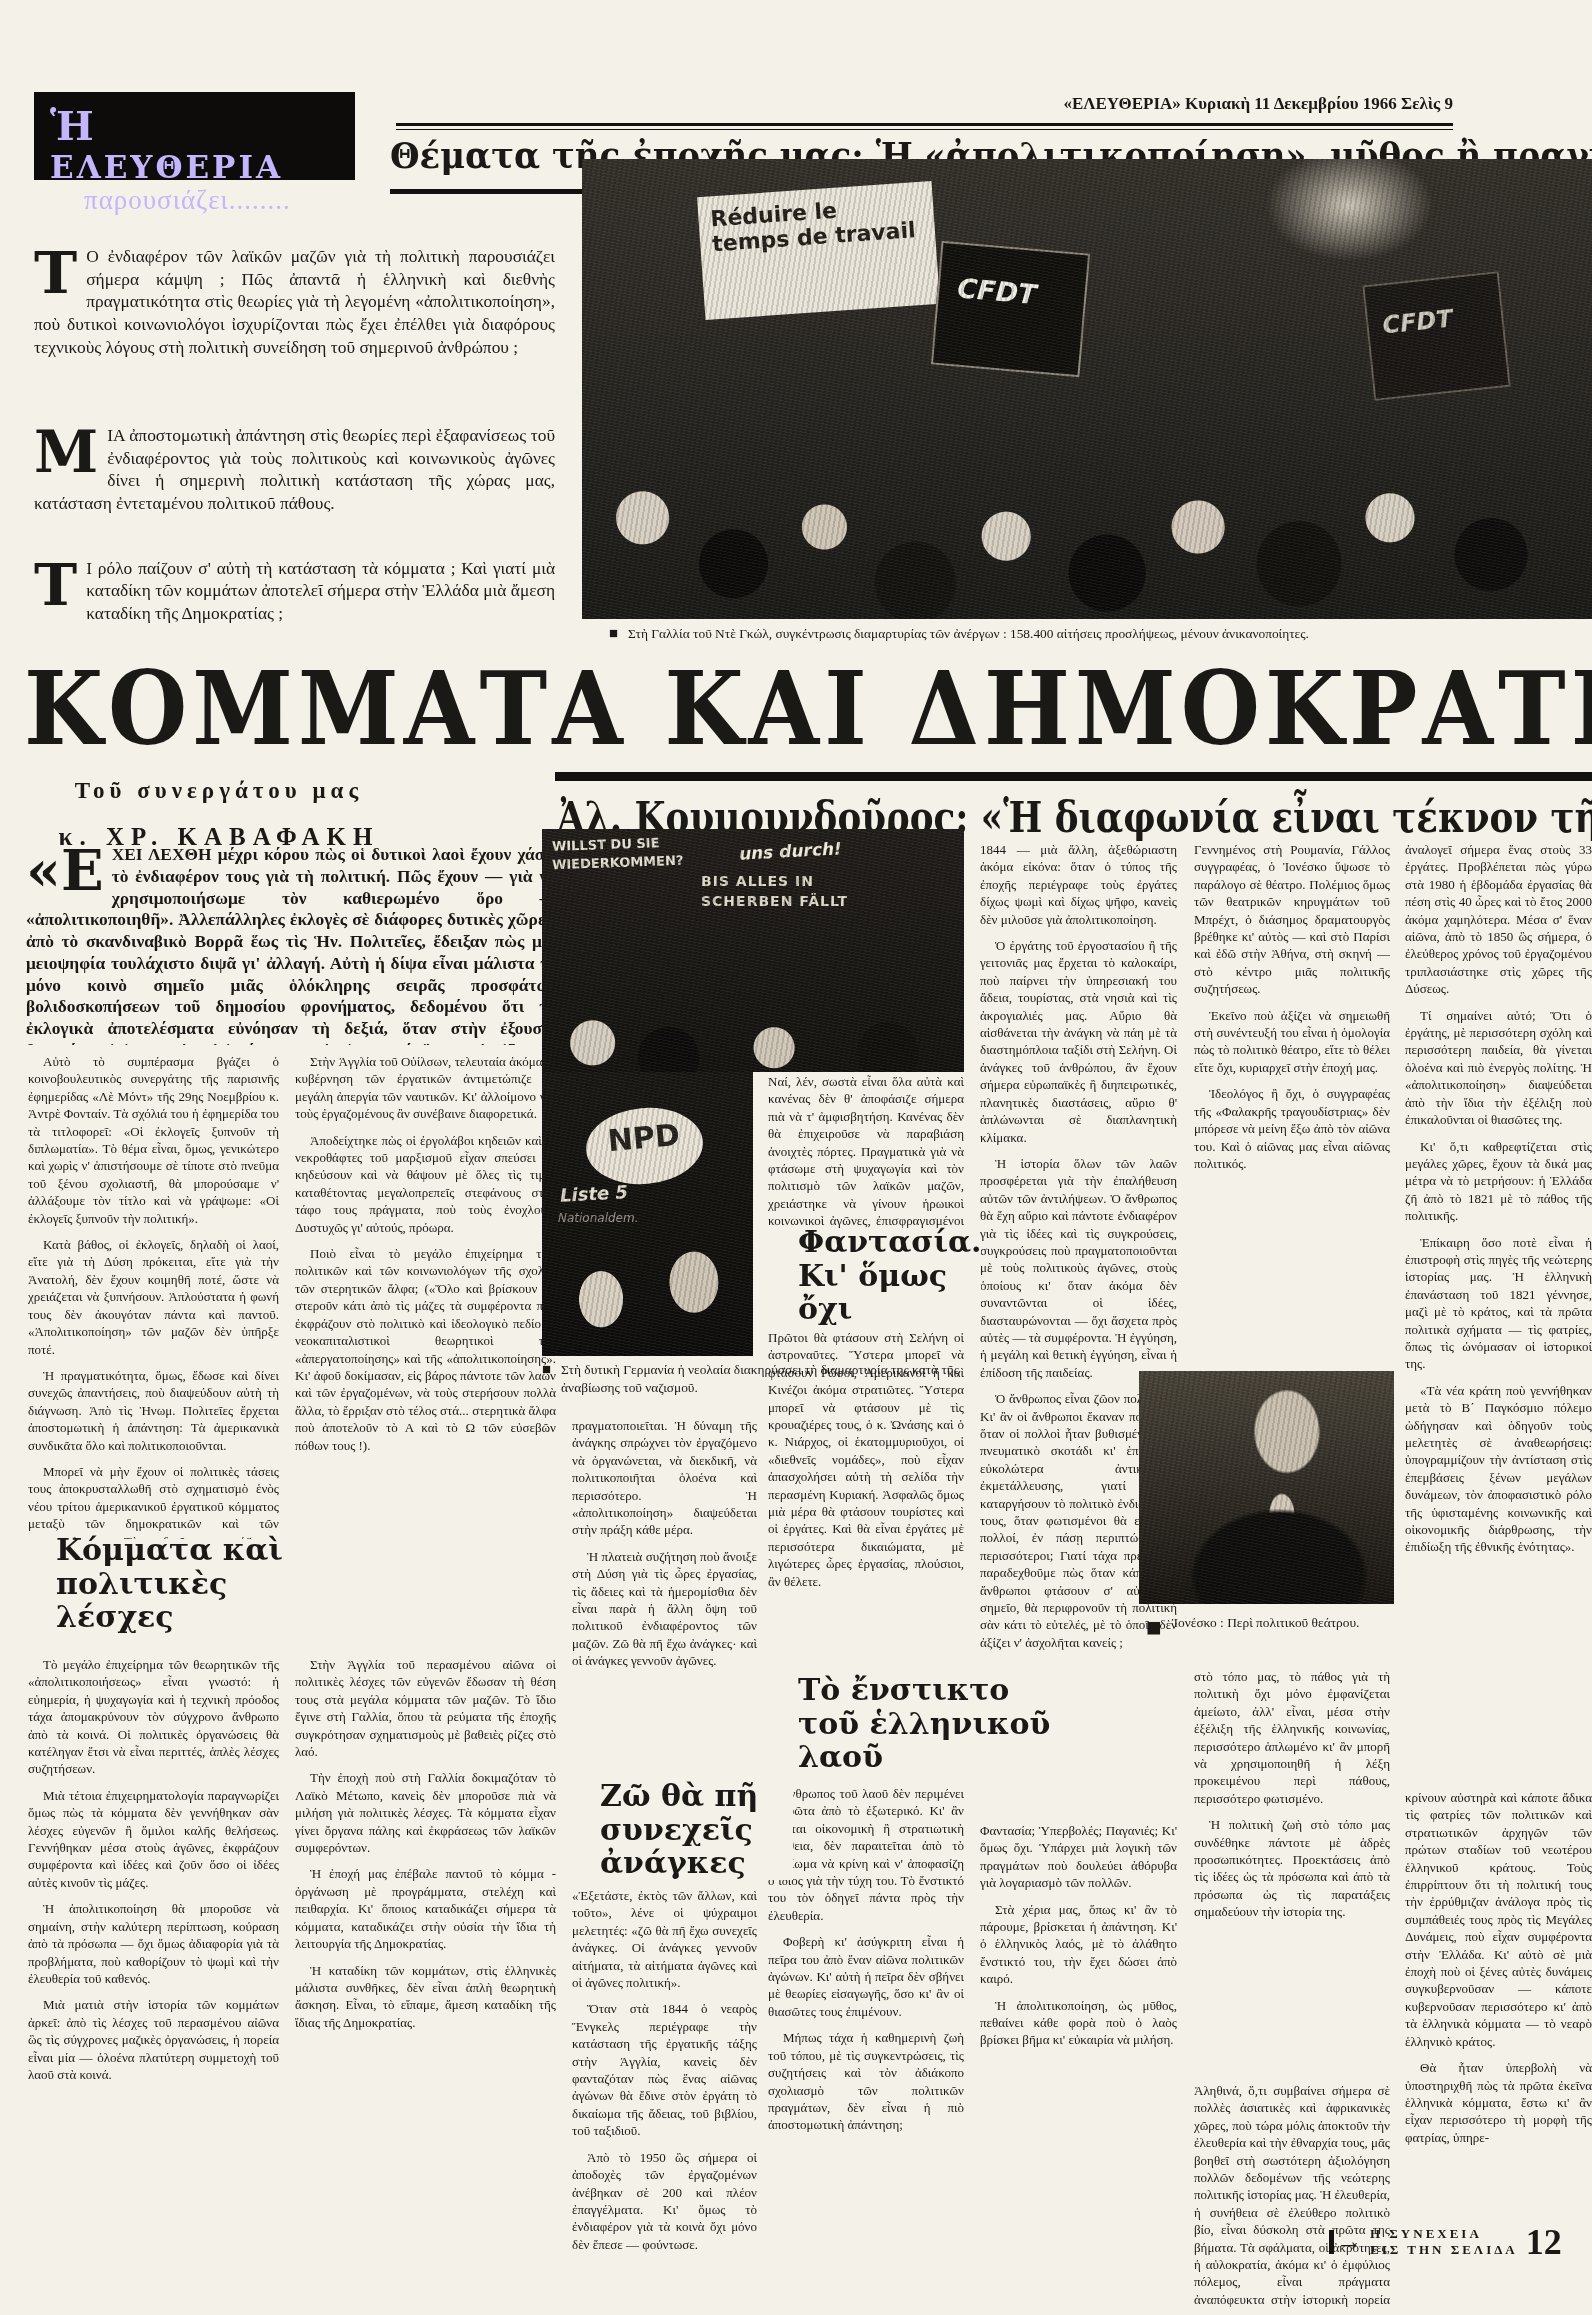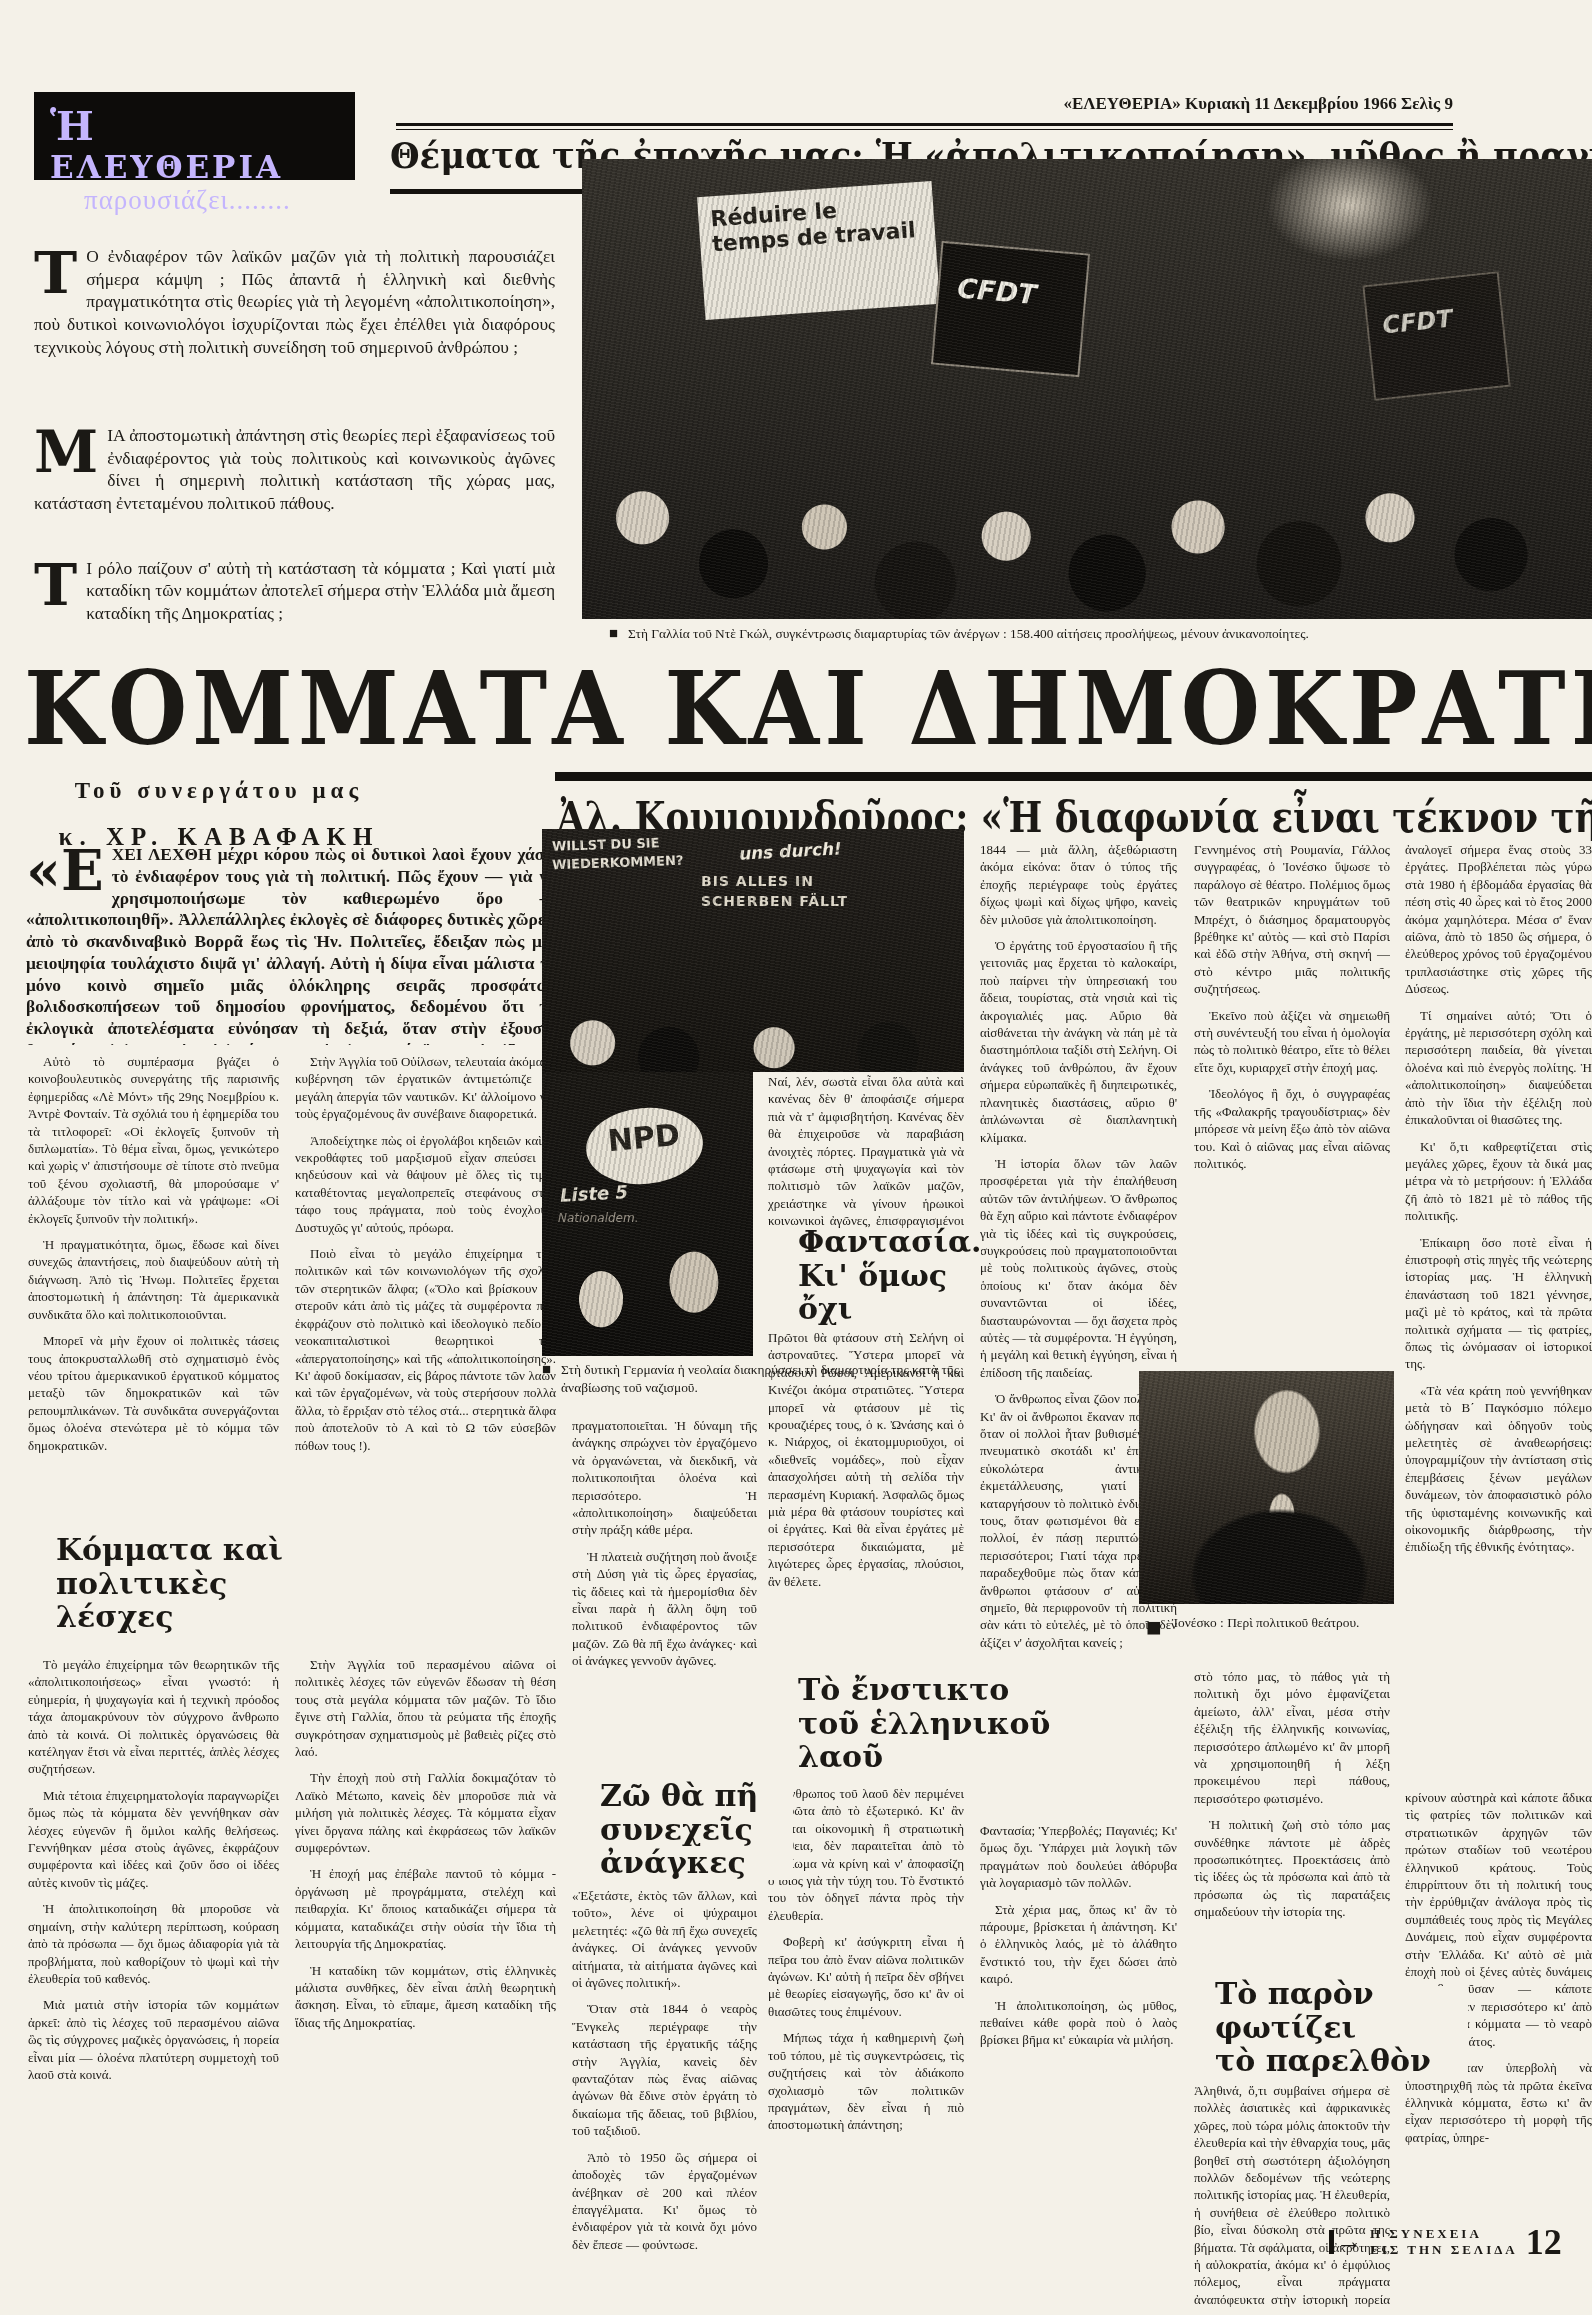--- a/index.html
+++ b/index.html
@@ -127,20 +127,21 @@
   <div class="abs rule" style="left:555px;top:772px;width:1037px;height:9px;"></div>
   <div class="abs subhl" style="left:557px;top:792px;width:1035px;">Ἀλ. Κουμουνδοῦρος: «Ἡ διαφωνία εἶναι τέκνον τῆς ἐλευθερίας»</div>
 
   <div class="abs quote" style="left:26px;top:844px;width:531px;height:201px;">
     <span class="qcap">«Ε</span>
     <span>ΧΕΙ ΛΕΧΘΗ μέχρι κόρου πὼς οἱ δυτικοὶ λαοὶ ἔχουν χάσει τὸ ἐνδιαφέρον τους γιὰ τὴ πολιτική. Πῶς ἔχουν — γιὰ νὰ χρησιμοποιήσωμε τὸν καθιερωμένο ὅρο — «ἀπολιτικοποιηθῆ». Ἀλλεπάλληλες ἐκλογὲς σὲ διάφορες δυτικὲς χῶρες, ἀπὸ τὸ σκανδιναβικὸ Βορρᾶ ἕως τὶς Ἡν. Πολιτεῖες, ἔδειξαν πὼς μιὰ μειοψηφία τουλάχιστο διψᾶ γι' ἀλλαγή. Αὐτὴ ἡ δίψα εἶναι μάλιστα τὸ μόνο κοινὸ σημεῖο μιᾶς ὁλόκληρης σειρᾶς προσφάτων βολιδοσκοπήσεων τοῦ δημοσίου φρονήματος, δεδομένου ὅτι τὰ ἐκλογικὰ ἀποτελέσματα εὐνόησαν τὴ δεξιά, ὅταν στὴν ἐξουσία βρισκόταν ἡ ἀριστερὰ καὶ ἀντίστροφα τὴν ἀριστερά, ὅταν στὴν ἐξουσία βρισκόταν ἡ δεξιά...».</span>
   </div>
 
   <div class="abs col" style="left:28px;top:1053px;width:251px;height:486px;">
     <div class="p">Αὐτὸ τὸ συμπέρασμα βγάζει ὁ κοινοβουλευτικὸς συνεργάτης τῆς παρισινῆς ἐφημερίδας «Λὲ Μόντ» τῆς 29ης Νοεμβρίου κ. Ἀντρὲ Φονταίν. Τὰ σχόλιά του ἡ ἐφημερίδα του τὰ τιτλοφορεῖ: «Οἱ ἐκλογεῖς ξυπνοῦν τὴ διπλωματία». Τὸ θέμα εἶναι, ὅμως, γενικώτερο καὶ χωρὶς ν' ἀπιστήσουμε σὲ τίποτε στὸ πνεῦμα τοῦ ξένου σχολιαστῆ, θὰ μπορούσαμε ν' ἀλλάξουμε τὸν τίτλο καὶ νὰ γράψωμε: «Οἱ ἐκλογεῖς ξυπνοῦν τὴν πολιτική».</div>
+    <div class="p">Κατὰ βάθος, οἱ ἐκλογεῖς, δηλαδὴ οἱ λαοί, εἴτε γιὰ τὴ Δύση πρόκειται, εἴτε γιὰ τὴν Ἀνατολή, δὲν ἔχουν κοιμηθῆ ποτέ, ὥστε νὰ χρειάζεται νὰ ξυπνήσουν. Ἁπλούστατα ἡ φωνή τους δὲν ἀκουγόταν πάντα καὶ παντοῦ. «Ἀπολιτικοποίηση» τῶν μαζῶν δὲν ὑπῆρξε ποτέ.</div>
     <div class="p">Ἡ πραγματικότητα, ὅμως, ἔδωσε καὶ δίνει συνεχῶς ἀπαντήσεις, ποὺ διαψεύδουν αὐτὴ τὴ διάγνωση. Ἀπὸ τὶς Ἡνωμ. Πολιτεῖες ἔρχεται ἀποστομωτικὴ ἡ ἀπάντηση: Τὰ ἀμερικανικὰ συνδικᾶτα ὅλο καὶ πολιτικοποιοῦνται.</div>
     <div class="p">Μπορεῖ νὰ μὴν ἔχουν οἱ πολιτικὲς τάσεις τους ἀποκρυσταλλωθῆ στὸ σχηματισμὸ ἑνὸς νέου τρίτου ἀμερικανικοῦ ἐργατικοῦ κόμματος μεταξὺ τῶν δημοκρατικῶν καὶ τῶν ρεπουμπλικάνων. Τὰ συνδικᾶτα συνεργάζονται ὅμως ὁλοένα στενώτερα μὲ τὸ κόμμα τῶν δημοκρατικῶν.</div>
   </div>
   <div class="abs col" style="left:295px;top:1053px;width:261px;height:486px;">
     <div class="p">Στὴν Ἀγγλία τοῦ Οὐίλσων, τελευταία ἀκόμα, ἡ κυβέρνηση τῶν ἐργατικῶν ἀντιμετώπιζε τὴ μεγάλη ἀπεργία τῶν ναυτικῶν. Κι' ἀλλοίμονο γιὰ τοὺς ἐργαζομένους ἂν συνέβαινε διαφορετικά.</div>
     <div class="p">Ἀποδείχτηκε πὼς οἱ ἐργολάβοι κηδειῶν καὶ οἱ νεκροθάφτες τοῦ μαρξισμοῦ εἶχαν σπεύσει νὰ κηδεύσουν καὶ νὰ θάψουν μὲ ὅλες τὶς τιμὲς καταθέτοντας μεγαλοπρεπεῖς στεφάνους στὸν τάφο τους πράγματα, ποὺ τοὺς ἐνοχλοῦν. Δυστυχῶς γι' αὐτούς, πρόωρα.</div>
     <div class="p">Ποιὸ εἶναι τὸ μεγάλο ἐπιχείρημα τῶν πολιτικῶν καὶ τῶν κοινωνιολόγων τῆς σχολῆς τῶν στερητικῶν ἄλφα; («Ὅλο καὶ βρίσκουν νὰ στεροῦν κάτι ἀπὸ τὶς μάζες τὰ συμφέροντα ποὺ ἐκφράζουν στὸ πολιτικὸ καὶ ἰδεολογικὸ πεδίο οἱ νεοκαπιταλιστικοὶ θεωρητικοὶ τῆς «ἀπεργατοποίησης» καὶ τῆς «ἀπολιτικοποίησης». Κι' ἀφοῦ δοκίμασαν, εἰς βάρος πάντοτε τῶν λαῶν καὶ τῶν ἐργαζομένων, νὰ τοὺς στερήσουν πολλὰ ἄλλα, τὸ ἔρριξαν στὸ τέλος στά... στερητικὰ ἄλφα ποὺ ἀποτελοῦν τὸ Α καὶ τὸ Ω τῶν εὐσεβῶν πόθων τους !).</div>
   </div>
 
   <div class="abs subhead" style="left:30px;top:1542px;width:279px;height:92px;">
@@ -269,27 +270,20 @@
   </div>
   <div class="abs cap" style="left:1146px;top:1614px;width:245px;">
     <span class="sq" style="font-size:26px;">■</span>
     <span>Ἰονέσκο : Περὶ πολιτικοῦ θεάτρου.</span>
   </div>
 
   <div class="abs col" style="left:1194px;top:1668px;width:196px;height:314px;">
     <div class="p noind">στὸ τόπο μας, τὸ πάθος γιὰ τὴ πολιτικὴ ὄχι μόνο ἐμφανίζεται ἀμείωτο, ἀλλ' εἶναι, μέσα στὴν ἐξέλιξη τῆς ἑλληνικῆς κοινωνίας, περισσότερο ἁπλωμένο κι' ἂν μπορῆ νὰ χρησιμοποιηθῆ ἡ λέξη προκειμένου περὶ πάθους, περισσότερο φωτισμένο.</div>
     <div class="p">Ἡ πολιτικὴ ζωὴ στὸ τόπο μας συνδέθηκε πάντοτε μὲ ἁδρὲς προσωπικότητες. Προεκτάσεις ἀπὸ τὶς ἰδέες ὡς τὰ πρόσωπα καὶ ἀπὸ τὰ πρόσωπα ὡς τὶς παρατάξεις σημαδεύουν τὴν ἱστορία της.</div>
   </div>
-  <div class="abs subhead" style="left:1189px;top:1986px;width:279px;height:92px;">
-    <span class="vbar"></span>
-    <span class="stxt">
-        <span>Τὸ παρὸν φωτίζει</span>
-        <span>τὸ παρελθὸν</span>
-      </span>
-  </div>
   <div class="abs col" style="left:1194px;top:2082px;width:196px;height:225px;">
     <div class="p noind">Ἀληθινά, ὅ,τι συμβαίνει σήμερα σὲ πολλὲς ἀσιατικὲς καὶ ἀφρικανικὲς χῶρες, ποὺ τώρα μόλις ἀποκτοῦν τὴν ἐλευθερία καὶ τὴν ἐθναρχία τους, μᾶς βοηθεῖ στὴ σωστότερη ἀξιολόγηση πολλῶν δεδομένων τῆς νεώτερης πολιτικῆς ἱστορίας μας. Ἡ ἐλευθερία, ἡ συνήθεια σὲ ἐλεύθερο πολιτικὸ βίο, εἶναι δύσκολη στὰ πρῶτα της βήματα. Τὰ σφάλματα, οἱ ἀκρότητες, ἡ αὐλοκρατία, ἀκόμα κι' ὁ ἐμφύλιος πόλεμος, εἶναι πράγματα ἀναπόφευκτα στὴν ἱστορικὴ πορεία ἑνὸς ἔθνους ποὺ ὡς χτὲς ζοῦσε στὴ νύχτα τῆς δουλείας.</div>
 
   </div>
 
   <div class="abs col" style="left:1405px;top:841px;width:187px;height:943px;">
     <div class="p noind">ἀναλογεῖ σήμερα ἕνας στοὺς 33 ἐργάτες. Προβλέπεται πὼς γύρω στὰ 1980 ἡ ἑβδομάδα ἐργασίας θὰ πέση στὶς 40 ὧρες καὶ τὸ ἔτος 2000 ἀκόμα χαμηλότερα. Μέσα σ' ἕναν αἰῶνα, ἀπὸ τὸ 1850 ὣς σήμερα, ὁ ἐλεύθερος χρόνος τοῦ ἐργαζομένου τριπλασιάστηκε στὶς χῶρες τῆς Δύσεως.</div>
     <div class="p">Τί σημαίνει αὐτό; Ὅτι ὁ ἐργάτης, μὲ περισσότερη σχόλη καὶ περισσότερη παιδεία, θὰ γίνεται ὁλοένα καὶ πιὸ ἐνεργὸς πολίτης. Ἡ «ἀπολιτικοποίηση» διαψεύδεται ἀπὸ τὴν ἴδια τὴν ἐξέλιξη ποὺ ἐπικαλοῦνται οἱ θιασῶτες της.</div>
     <div class="p">Κι' ὅ,τι καθρεφτίζεται στὶς μεγάλες χῶρες, ἔχουν τὰ δικά μας μέτρα νὰ τὸ μετρήσουν: ἡ Ἑλλάδα ζῆ ἀπὸ τὸ 1821 μὲ τὸ πάθος τῆς πολιτικῆς.</div>
     <div class="p">Ἐπίκαιρη ὅσο ποτὲ εἶναι ἡ ἐπιστροφὴ στὶς πηγὲς τῆς νεώτερης ἱστορίας μας. Ἡ ἑλληνικὴ ἐπανάσταση τοῦ 1821 γέννησε, μαζὶ μὲ τὸ κράτος, καὶ τὰ πρῶτα πολιτικὰ σχήματα — τὶς φατρίες, ὅπως τὶς ὠνόμασαν οἱ ἱστορικοί της.</div>

